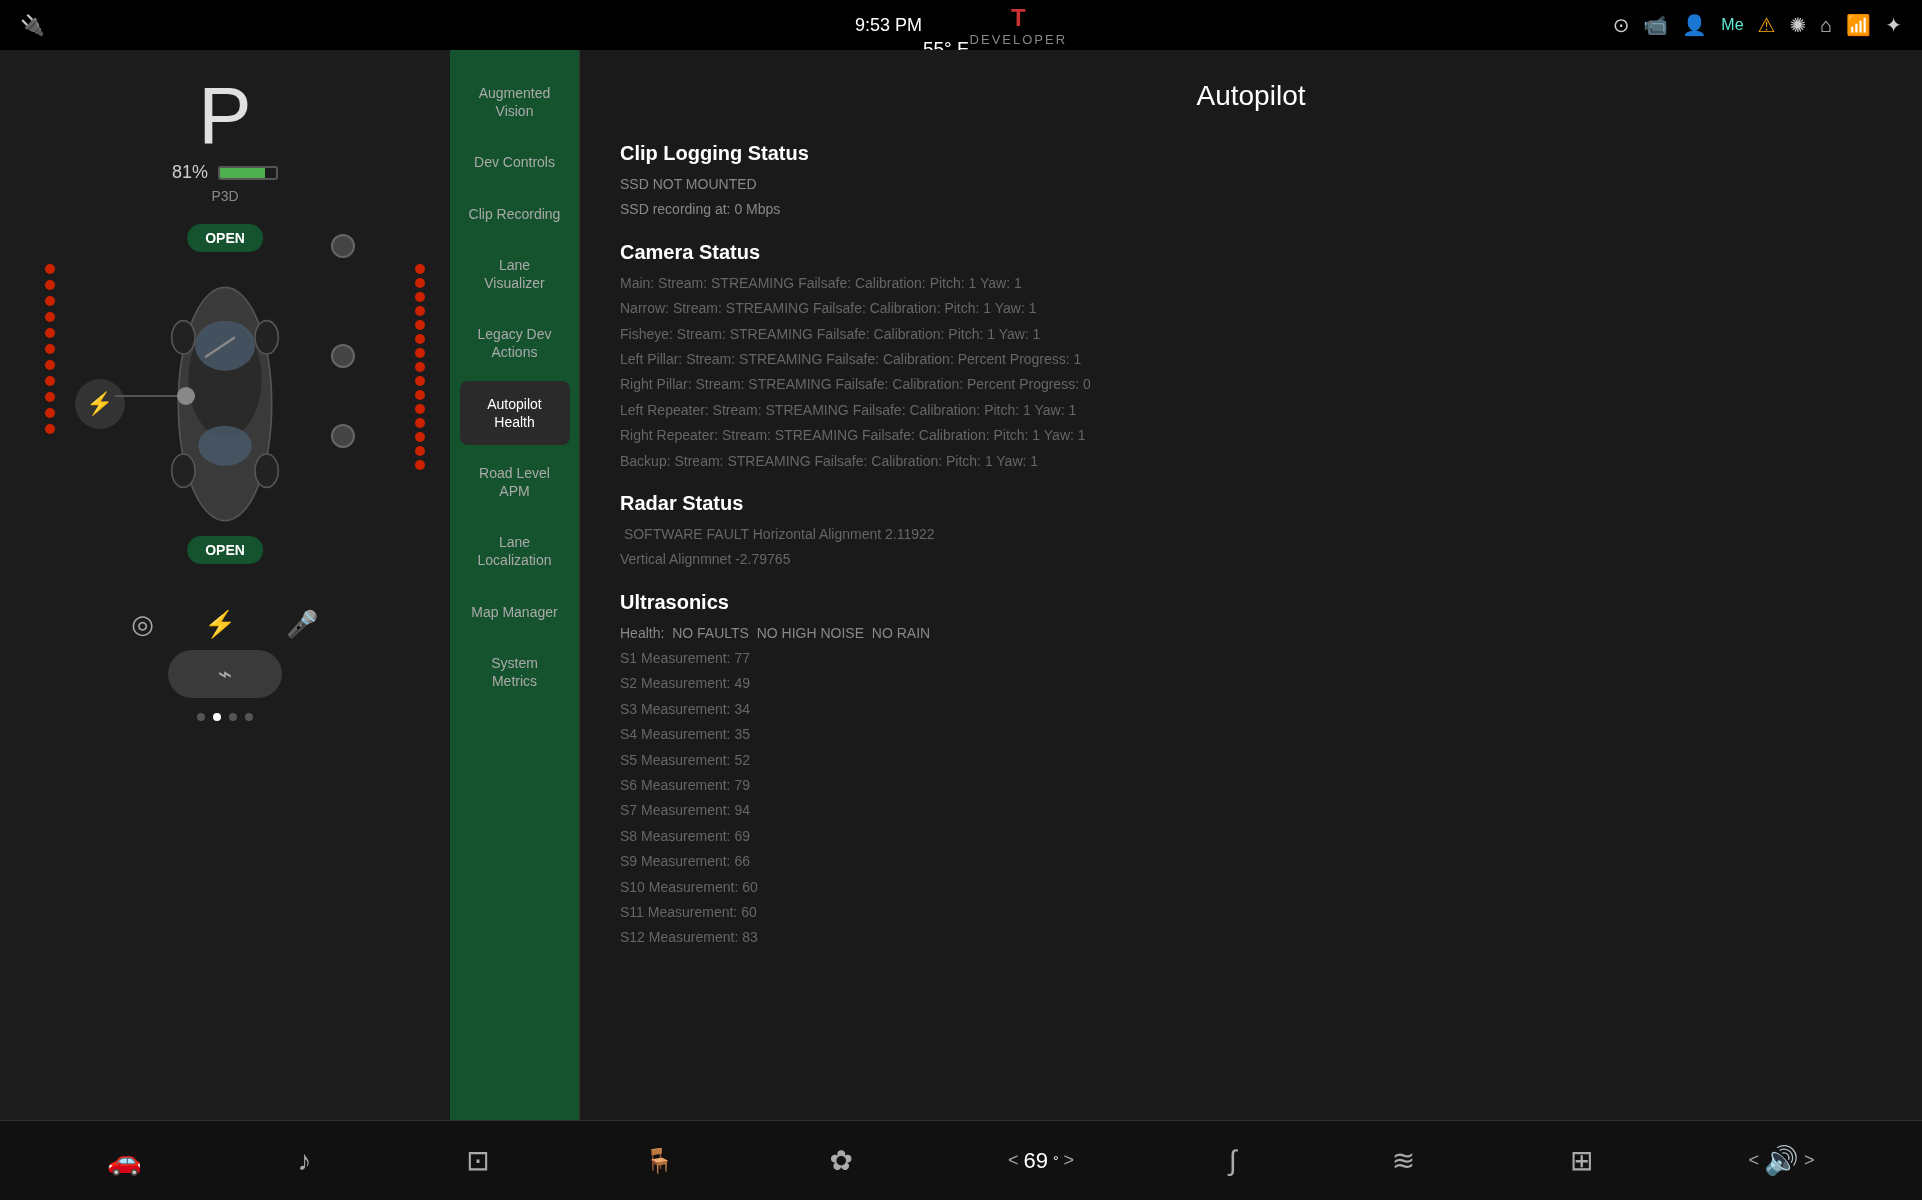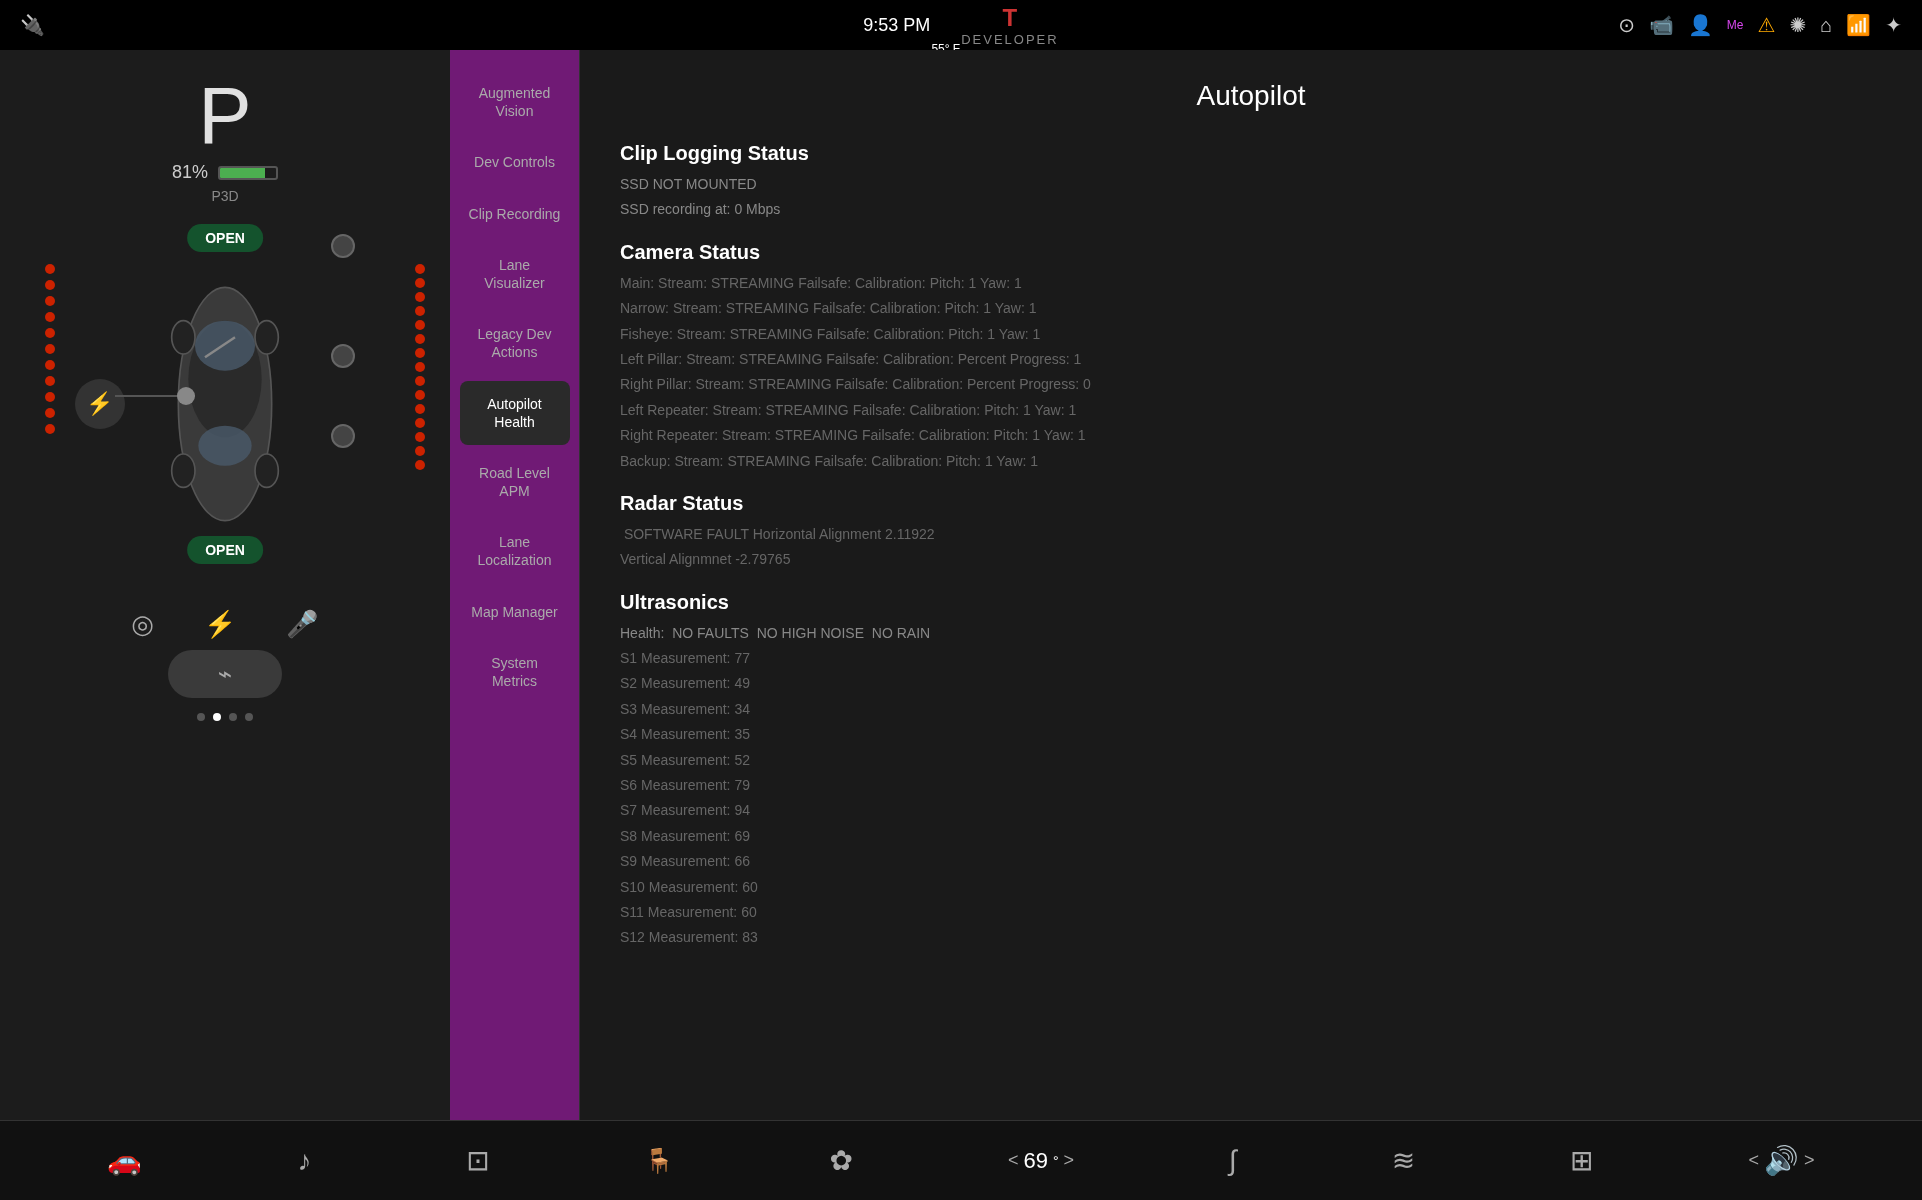--- a/index.html
+++ b/index.html
@@ -43,21 +43,21 @@
       gap: 14px;
       width: 450px;
       justify-content: flex-end;
     }
     .status-time {
       font-size: 18px;
       font-weight: 500;
       color: #fff;
     }
     .status-temp {
-      font-size: 12px;
+      font-size: 19px;
       color: #fff;
       margin-top: 48px;
     }
     .tesla-developer {
       display: flex;
       flex-direction: column;
       align-items: center;
     }
     .tesla-t {
       font-size: 24px;
@@ -67,22 +67,22 @@
     .developer-label {
       font-size: 13px;
       color: #888;
       letter-spacing: 2px;
     }
     .status-icon {
       font-size: 20px;
       color: #ccc;
     }
     .status-me {
-      font-size: 12px;
-      color: #d946ef;
+      font-size: 16px;
+      color: #5eead4;
     }
     .warning-icon {
       color: #ffaa00;
       font-size: 20px;
     }
 
     
     .main-content {
       display: flex;
       flex: 1;
@@ -240,21 +240,21 @@
       border-radius: 50%;
       background: #555;
     }
     .page-dot.active {
       background: #fff;
     }
 
     
     .nav-panel {
       width: 130px;
-      background: #701a75;
+      background: #14532d;
       display: flex;
       flex-direction: column;
       align-items: center;
       padding: 20px 5px;
       gap: 5px;
       flex-shrink: 0;
       border-right: 1px solid #333;
     }
     .nav-item {
       width: 110px;

